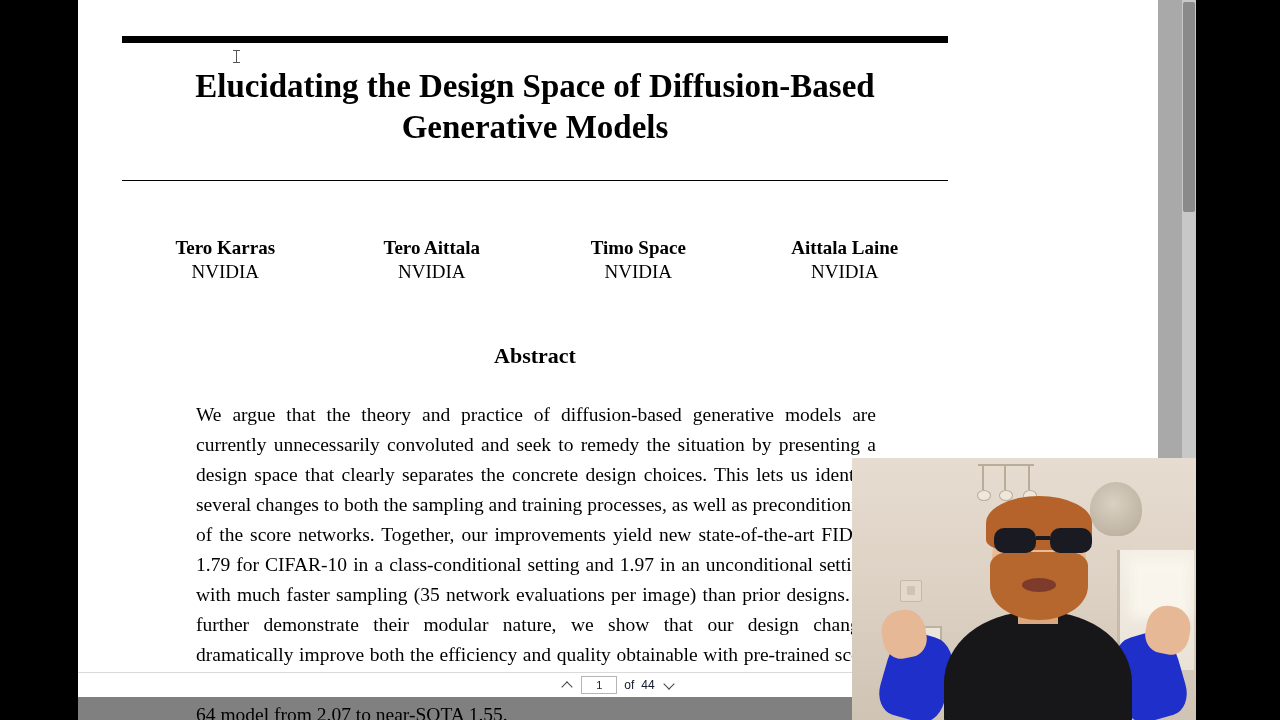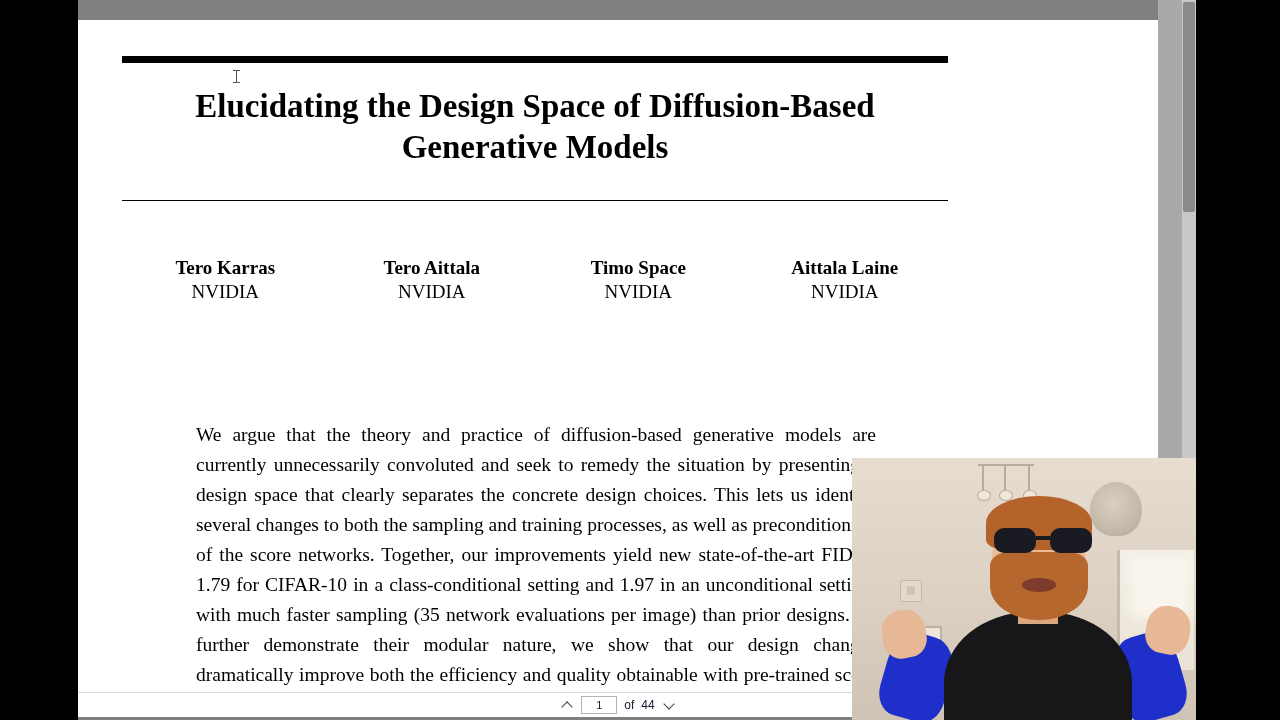--- a/index.html
+++ b/index.html
@@ -28,21 +28,20 @@
     background: #808080;
     overflow: hidden;
   }
   .pdf-page {
     position: absolute;
     left: 0px;
     top: 0px;
     width: 1080px;
     height: 697px;
     background: #ffffff;
-    margin-top: 20px;
   }
 
   
   .viewer-right-gutter {
     position: absolute;
     right: 0;
     top: 0;
     width: 38px;
     height: 720px;
     background: #a9a9a9;
@@ -457,20 +456,21 @@
           <div class="author">
             <div class="author-name">Timo Space</div>
             <div class="author-affil">NVIDIA</div>
           </div>
           <div class="author">
             <div class="author-name">Aittala Laine</div>
             <div class="author-affil">NVIDIA</div>
           </div>
         </div>
 
+        <div class="abstract-head">Abstract</div>
         <div class="abstract-body">We argue that the theory and practice of diffusion-based generative models are currently unnecessarily convoluted and seek to remedy the situation by presenting a design space that clearly separates the concrete design choices. This lets us identify several changes to both the sampling and training processes, as well as preconditioning of the score networks. Together, our improvements yield new state-of-the-art FID of 1.79 for CIFAR-10 in a class-conditional setting and 1.97 in an unconditional setting, with much faster sampling (35 network evaluations per image) than prior designs. To further demonstrate their modular nature, we show that our design changes dramatically improve both the efficiency and quality obtainable with pre-trained score networks from previous work, including improving the FID of an existing ImageNet-64 model from 2.07 to near-SOTA 1.55.</div>
 
       </div>
 
       <div class="pdf-toolbar">
         <div class="tb-group">
           <span class="chev up"></span>
           <input class="page-input" value="1" style="">
           <span class="page-of">of</span>
           <span class="page-of">44</span>

